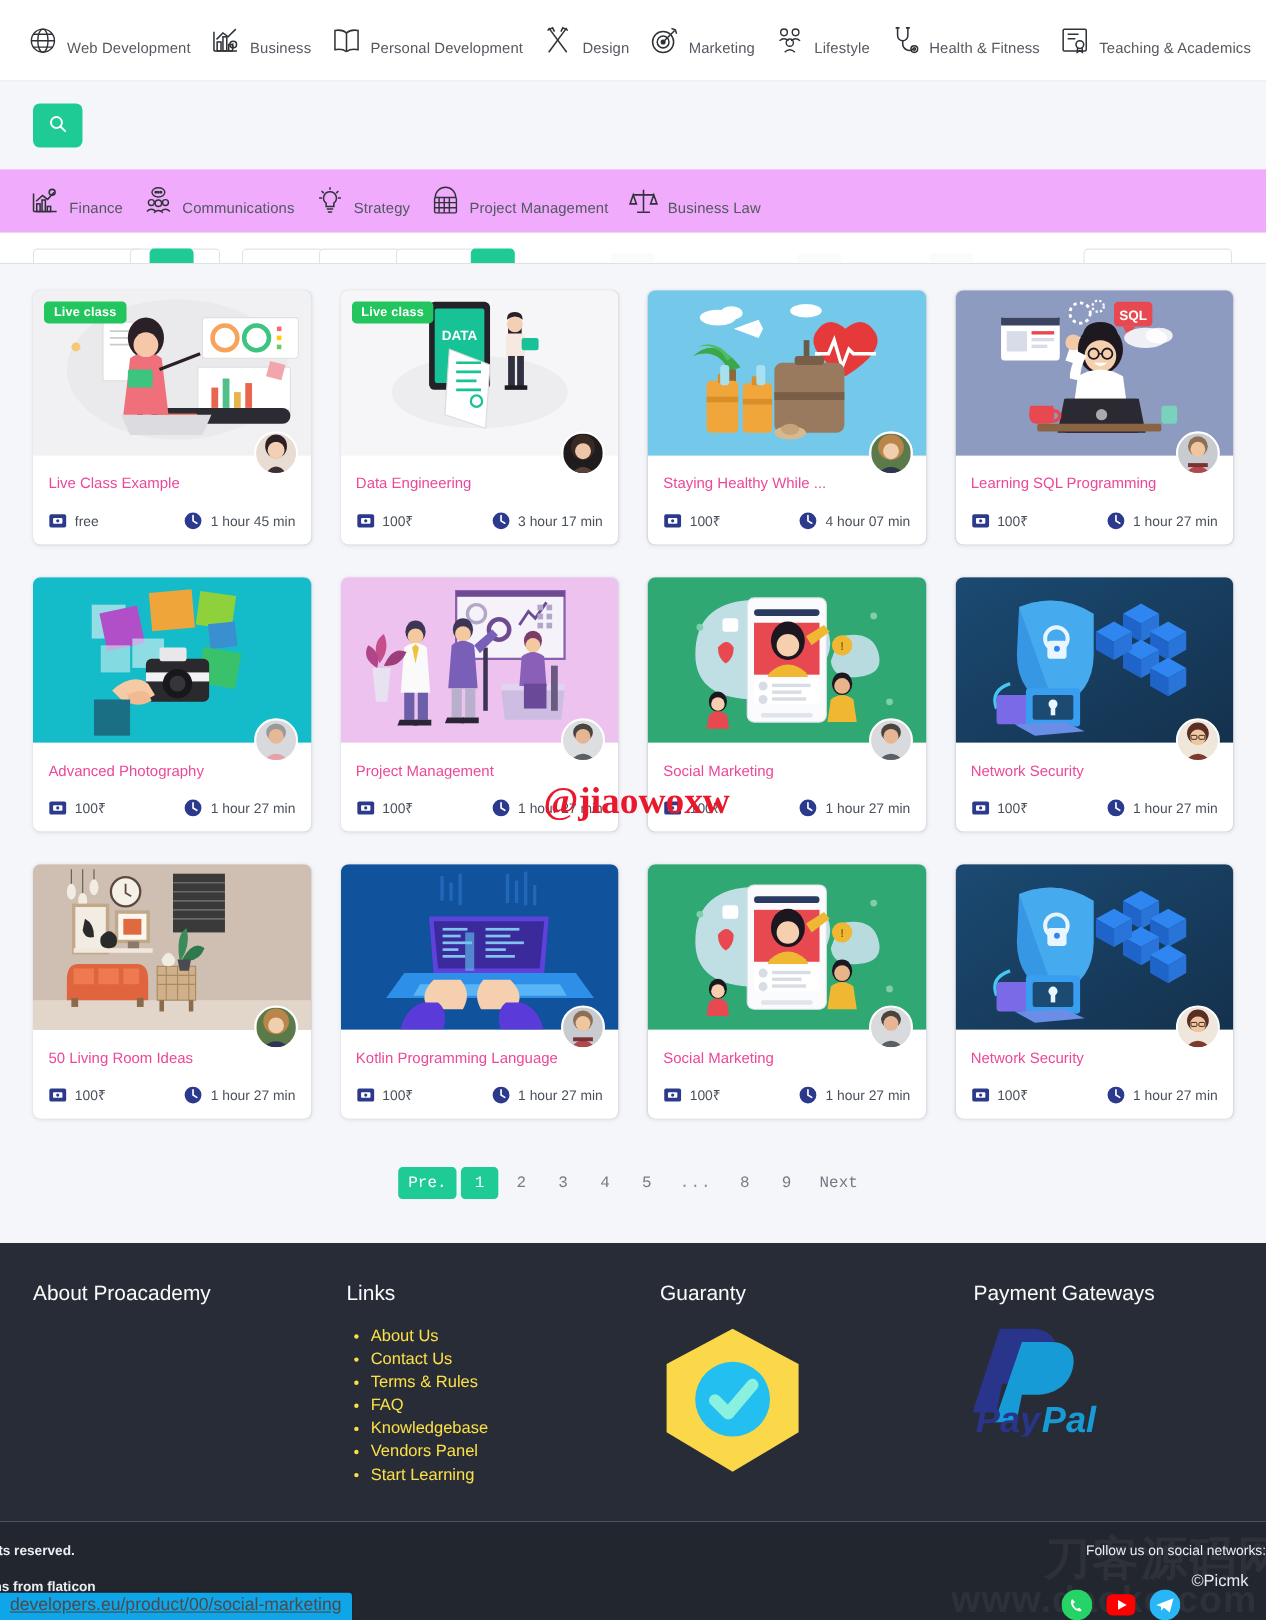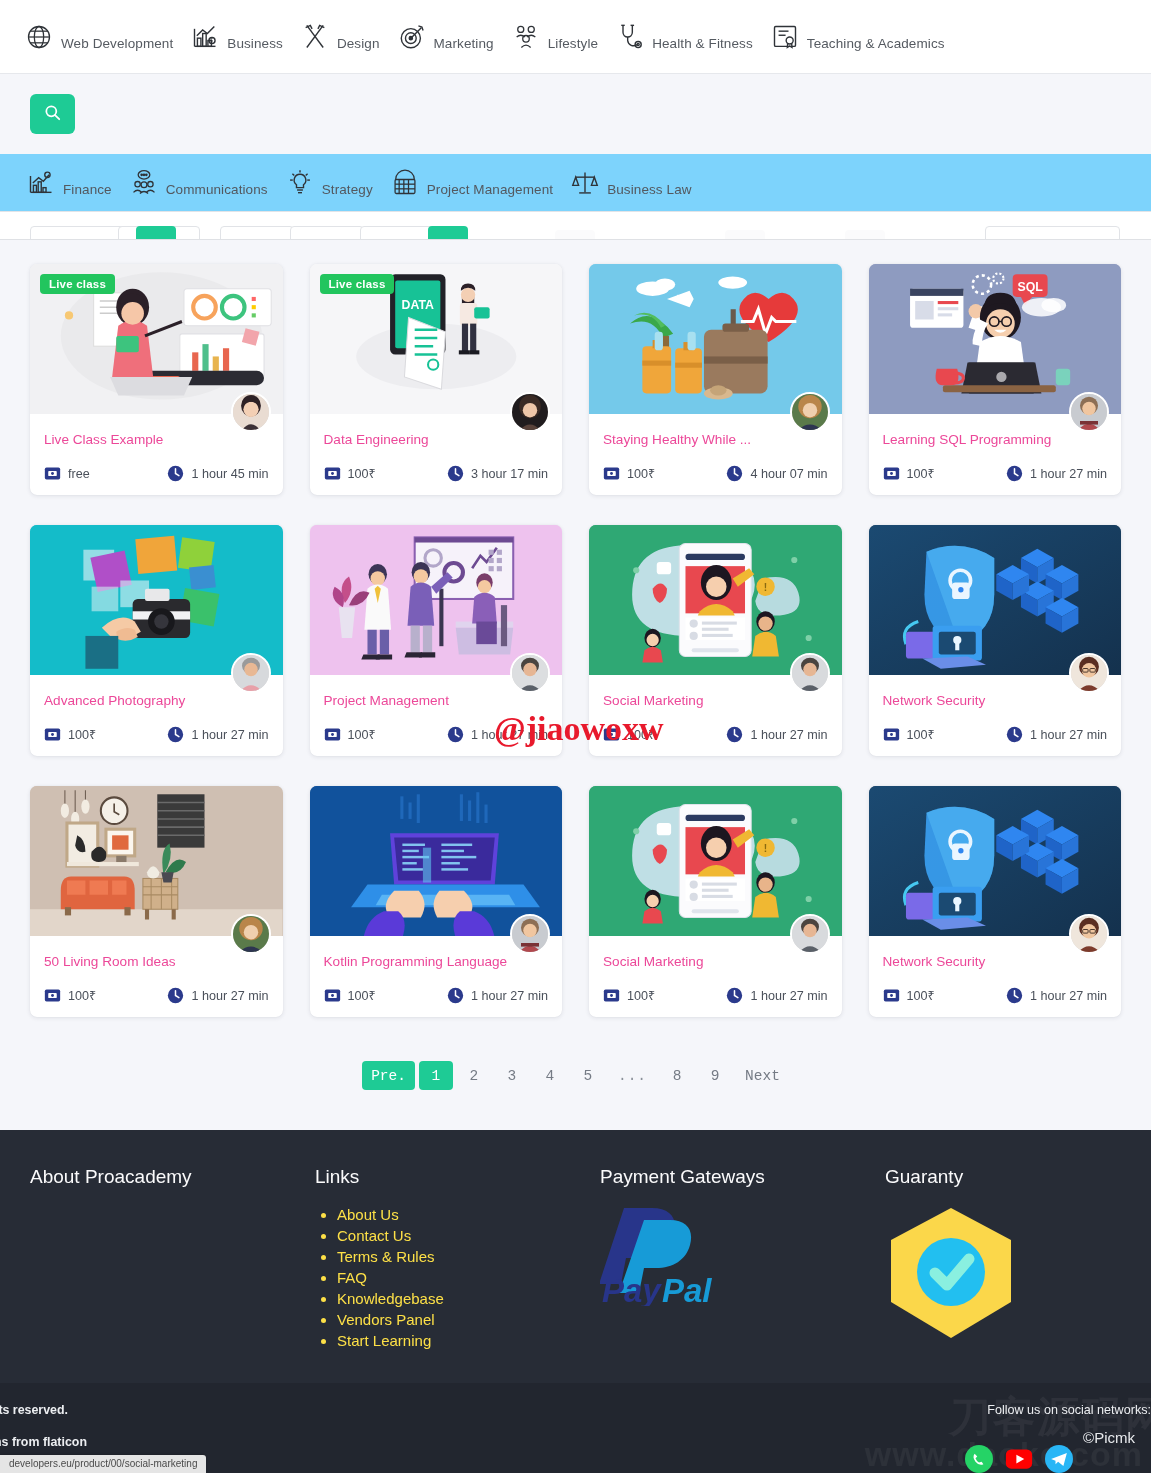--- a/index.html
+++ b/index.html
@@ -62,21 +62,21 @@
     border-radius: 6px;
     display: flex; align-items: center; justify-content: center;
     cursor: pointer;
     border: none;
   }
   .searchbtn svg { width: 19px; height: 19px; }
 
   
   .subbar {
     height: 58px;
-    background: #7dd3fc;
+    background: #f0abfc;
     display: flex;
     align-items: center;
     padding-left: 18px;
     border-bottom: 1px solid #e2e4e8;
   }
   .subbar .cat .label { font-size: 13.5px; color: #53585f; }
 
   
   .filterclip {
     height: 28px;
@@ -300,28 +300,29 @@
     letter-spacing: 1px;
     white-space: nowrap;
     pointer-events: none;
   }
 
   
   .statusurl {
     position: absolute;
     left: 0px;
     bottom: 0px;
-    background: #e5e5e5;
+    background: #0ea5e9;
     color: #4b4b4b;
-    font-size: 10px;
+    font-size: 16px;
     padding: 3px 9px 4px 9px;
     border-top-right-radius: 3px;
     white-space: nowrap;
     box-shadow: 0 -1px 2px rgba(0,0,0,.12);
     z-index: 40;
+    text-decoration: underline;
   }
 
   
   .wm {
     position: absolute;
     left: 494px;
     top: 710px;
     font-size: 34px;
     font-weight: bold;
     color: #e8192c;
@@ -353,20 +354,30 @@
           <path d="M3 20 L21 20"></path>
         <rect x="5.5" y="13" width="3" height="7"></rect>
           <rect x="10" y="9" width="3" height="11"></rect>
           <rect x="14.5" y="15" width="3" height="5"></rect>
         <path d="M5 11 L10 6 L14 9 L20 3"></path>
           <circle cx="18" cy="15" r="2.6"></circle>
           <text x="16.6" y="16.6" font-size="4" fill="#2f3338" stroke="none">$</text>
       </svg>
     </span>
     <span class="label">Business</span>
+  </div>
+  <div class="cat">
+    <span class="ico">
+      <svg viewBox="0 0 24 24" fill="none" stroke="#2f3338" stroke-width="1.2">
+        <path d="M12 6 C10 4 6 3.5 3 4 L3 19 C6 18.5 10 19 12 20.5"></path>
+        <path d="M12 6 C14 4 18 3.5 21 4 L21 19 C18 18.5 14 19 12 20.5"></path>
+        <line x1="12" y1="6" x2="12" y2="20.5"></line>
+      </svg>
+    </span>
+    <span class="label">Personal Development</span>
   </div>
   <div class="cat">
     <span class="ico">
       <svg viewBox="0 0 24 24" fill="none" stroke="#2f3338" stroke-width="1.2">
         <path d="M5 2 L19 21"></path>
           <path d="M19 2 L5 21"></path>
         <path d="M4 4 L8 2 L9.5 5"></path>
           <path d="M20 4 L16 2 L14.5 5"></path>
       </svg>
     </span>
@@ -1396,37 +1407,37 @@
       <li>About Us</li>
       <li>Contact Us</li>
       <li>Terms &amp; Rules</li>
       <li>FAQ</li>
       <li>Knowledgebase</li>
       <li>Vendors Panel</li>
       <li>Start Learning</li>
     </ul>
   </div>
   <div>
+    <div class="fh">Guaranty</div>
+    <div class="shield">
+      <svg width="132" height="134" viewBox="0 0 132 134">
+        <path d="M66 2 L126 34 L126 96 L66 132 L6 96 L6 34 Z" fill="#fbd74a"></path>
+        <circle cx="66" cy="66" r="34" fill="#22bff0"></circle>
+        <path d="M50 67 L62 79 L84 53" stroke="#8af0e0" stroke-width="11" fill="none" stroke-linecap="round" stroke-linejoin="round"></path>
+      </svg>
+    </div>
+  </div>
+  <div>
     <div class="fh">Payment Gateways</div>
     <div class="paypal">
       <svg width="138" height="100" viewBox="0 0 138 100">
         <path d="M24 2 h28 c18 0 26 10 22 26 c-4 16 -18 24 -36 24 h-12 l-5 26 h-22z" fill="#28358a"></path>
         <path d="M44 14 h26 c17 0 24 10 20 25 c-4 15 -17 23 -34 23 h-12 l-5 25 h-20z" fill="#179bd7"></path>
         <text x="2" y="96" font-family="Liberation Sans" font-size="33" font-weight="bold" font-style="italic" fill="#28358a">Pay</text>
         <text x="62" y="96" font-family="Liberation Sans" font-size="33" font-weight="bold" font-style="italic" fill="#179bd7">Pal</text>
-      </svg>
-    </div>
-  </div>
-  <div>
-    <div class="fh">Guaranty</div>
-    <div class="shield">
-      <svg width="132" height="134" viewBox="0 0 132 134">
-        <path d="M66 2 L126 34 L126 96 L66 132 L6 96 L6 34 Z" fill="#fbd74a"></path>
-        <circle cx="66" cy="66" r="34" fill="#22bff0"></circle>
-        <path d="M50 67 L62 79 L84 53" stroke="#8af0e0" stroke-width="11" fill="none" stroke-linecap="round" stroke-linejoin="round"></path>
       </svg>
     </div>
   </div>
 </div>
 
 <div class="fbottom">
   <div class="bgwm">刀客源码网</div>
   <div class="bgwm2">www.daoke.com</div>
   <div class="copyline">© Proacademy 2020. All rights reserved.</div>
   <div class="creditline">Illustrations from freepik &amp; icons from flaticon</div>

